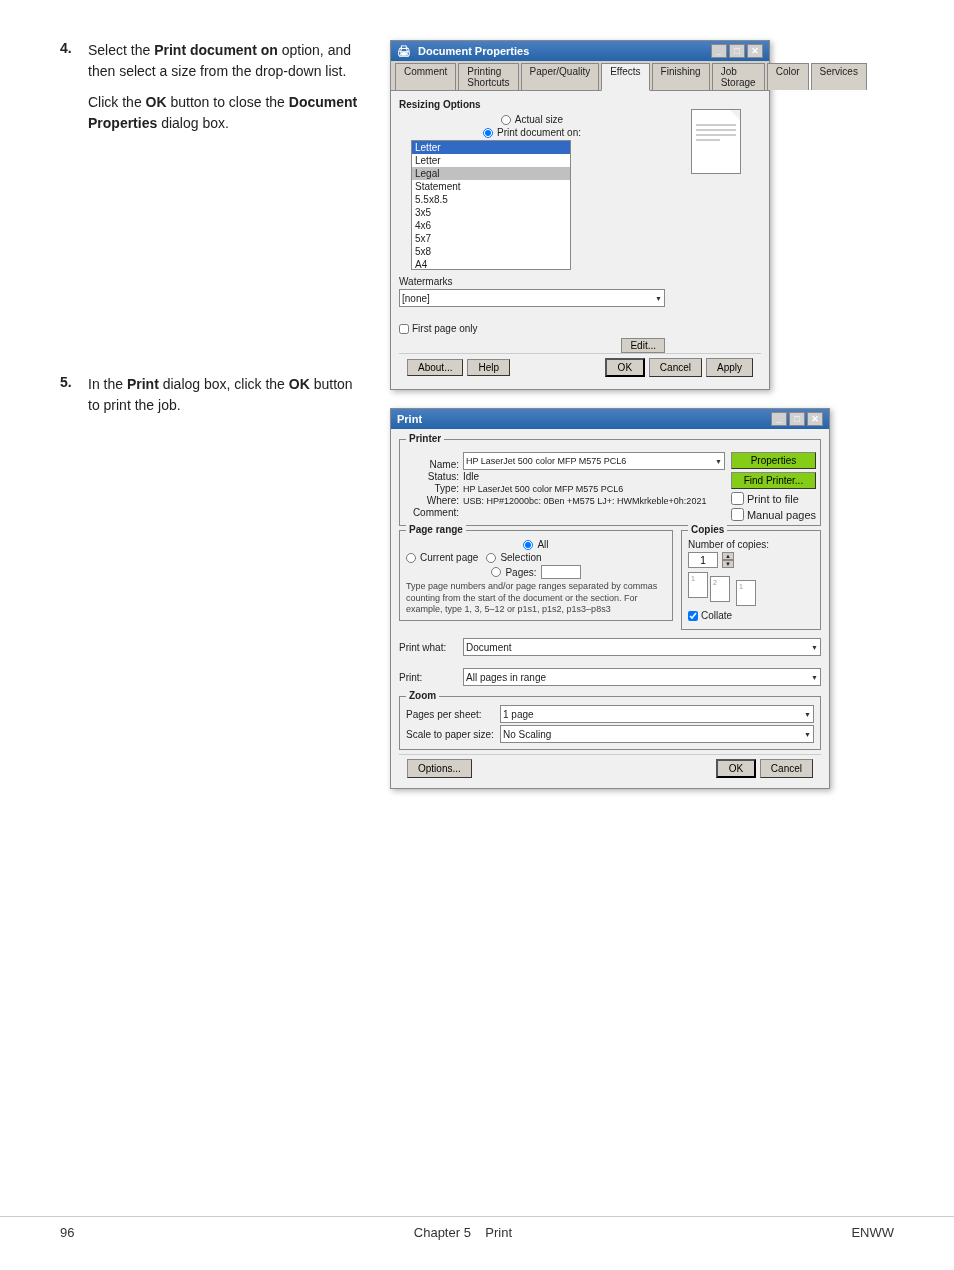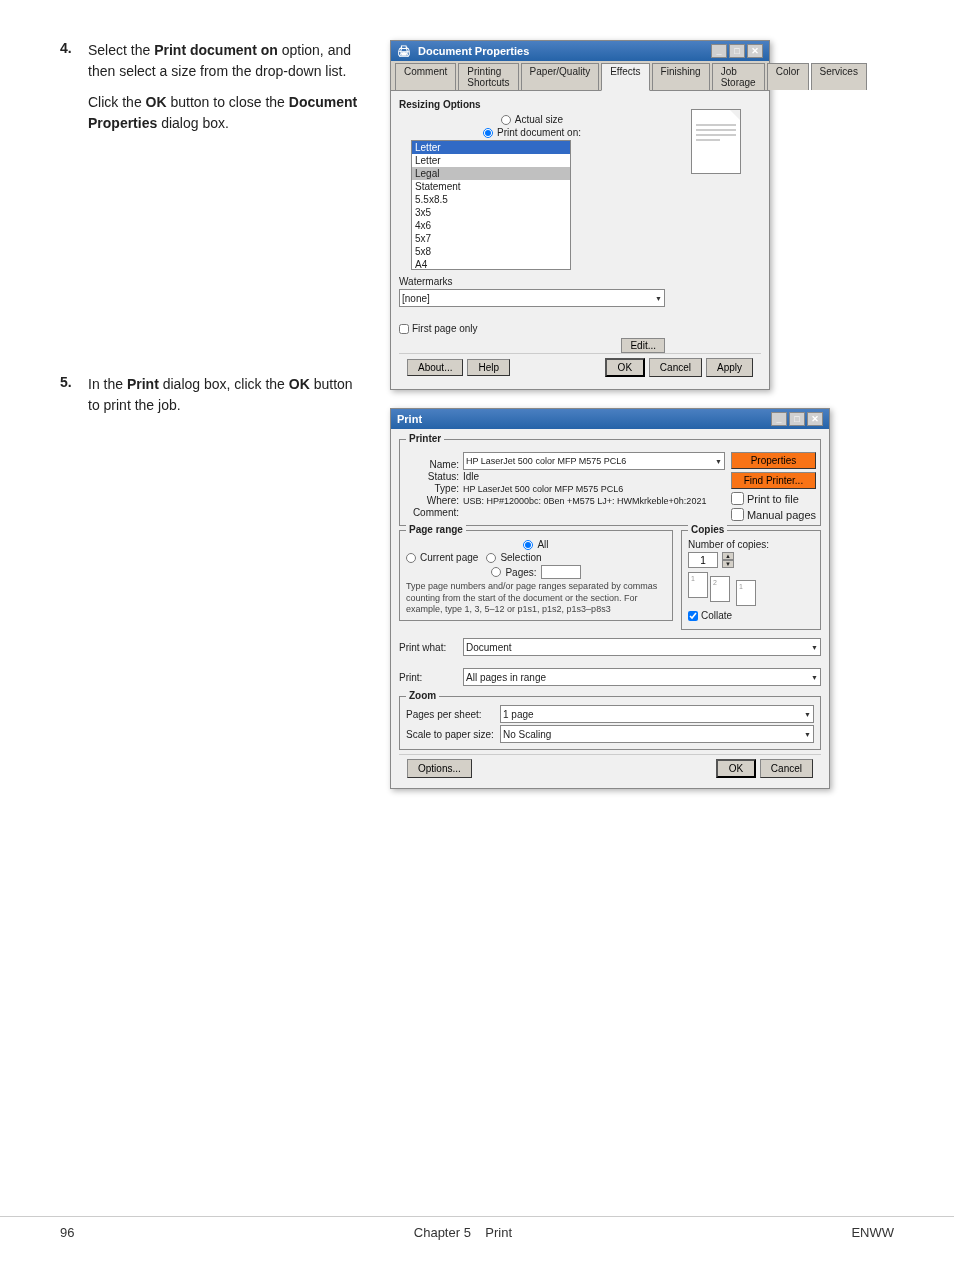--- a/index.html
+++ b/index.html
@@ -289,21 +289,21 @@
       margin-bottom: 1px;
       font-size: 10px;
     }
 
     .printer-row label {
       min-width: 55px;
       text-align: right;
     }
 
     .properties-btn {
-      background: #f97316;
+      background: #84cc16;
       border: 1px outset #888;
       font-size: 10px;
       padding: 2px 6px;
       cursor: pointer;
       white-space: nowrap;
     }
 
     .print-dialog-body {
       padding: 6px 8px;
     }

